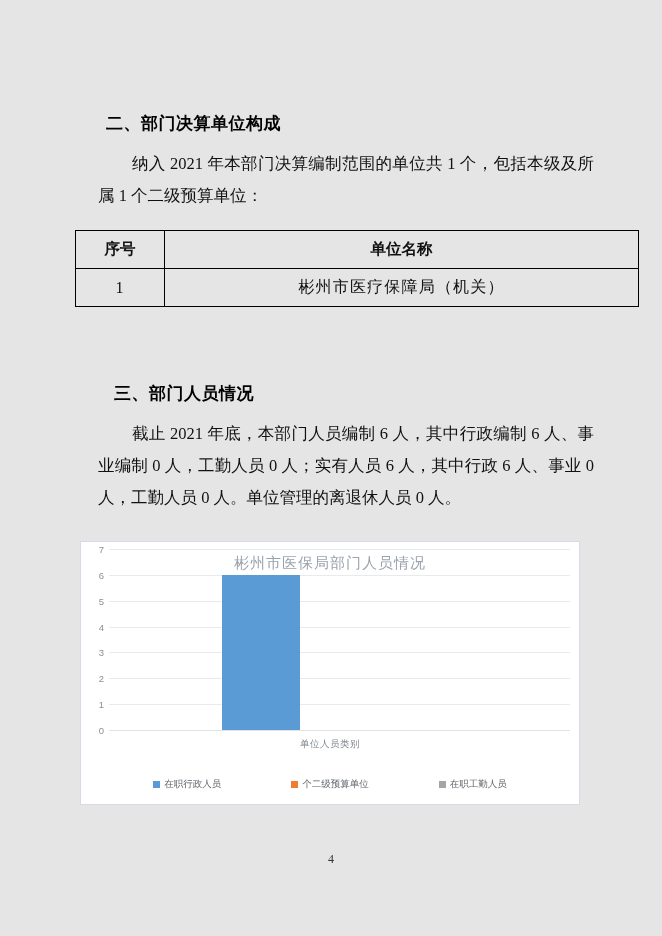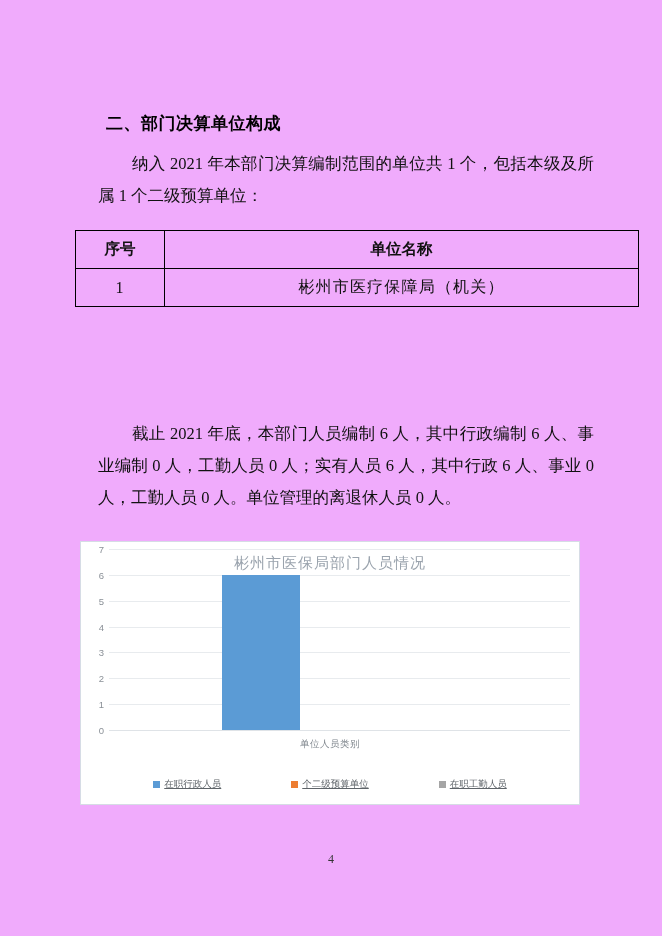--- a/index.html
+++ b/index.html
@@ -12,21 +12,21 @@
     height: 936px;
     position: relative;
     font-family: "Liberation Serif", "DejaVu Serif", serif;
     color: #0d0d0d;
     overflow: hidden;
   }
 
   .page {
     position: absolute;
     inset: 0;
-    background: #f0abfc;
+    background: #e5e5e5;
   }
 
   
   .section-heading {
     position: absolute;
     font-family: "DejaVu Sans", "Liberation Sans", sans-serif;
     font-weight: bold;
     font-size: 17px;
     letter-spacing: 0.5px;
     color: #000000;
@@ -169,21 +169,20 @@
     gap: 70px;
   }
   .legend-item {
     display: flex;
     align-items: center;
     gap: 4px;
     font-family: "Liberation Sans", "DejaVu Sans", sans-serif;
     font-size: 9.5px;
     color: #5e6469;
     white-space: nowrap;
-    text-decoration: underline;
   }
   .legend-swatch {
     width: 7px;
     height: 7px;
     display: inline-block;
     flex: 0 0 auto;
   }
 
   
   #page-number {
@@ -212,20 +211,21 @@
         <td class="th-cell col-idx">序号</td>
         <td class="th-cell">单位名称</td>
       </tr>
       <tr>
         <td class="body-cell col-idx">1</td>
         <td class="body-cell">彬州市医疗保障局（机关）</td>
       </tr>
     </tbody>
   </table>
 
+  <div class="section-heading" id="heading-3">三、部门人员情况</div>
 
   <div class="body-para" id="para-staff">截止 2021 年底，本部门人员编制 6 人，其中行政编制 6 人、事业编制 0 人，工勤人员 0 人；实有人员 6 人，其中行政 6 人、事业 0 人，工勤人员 0 人。单位管理的离退休人员 0 人。</div>
 
   <div id="chart-frame">
 
     <div id="chart-title">彬州市医保局部门人员情况</div>
 
     <div id="plot-area">
 
     <div class="gridline" style="top: 0%;"></div>

